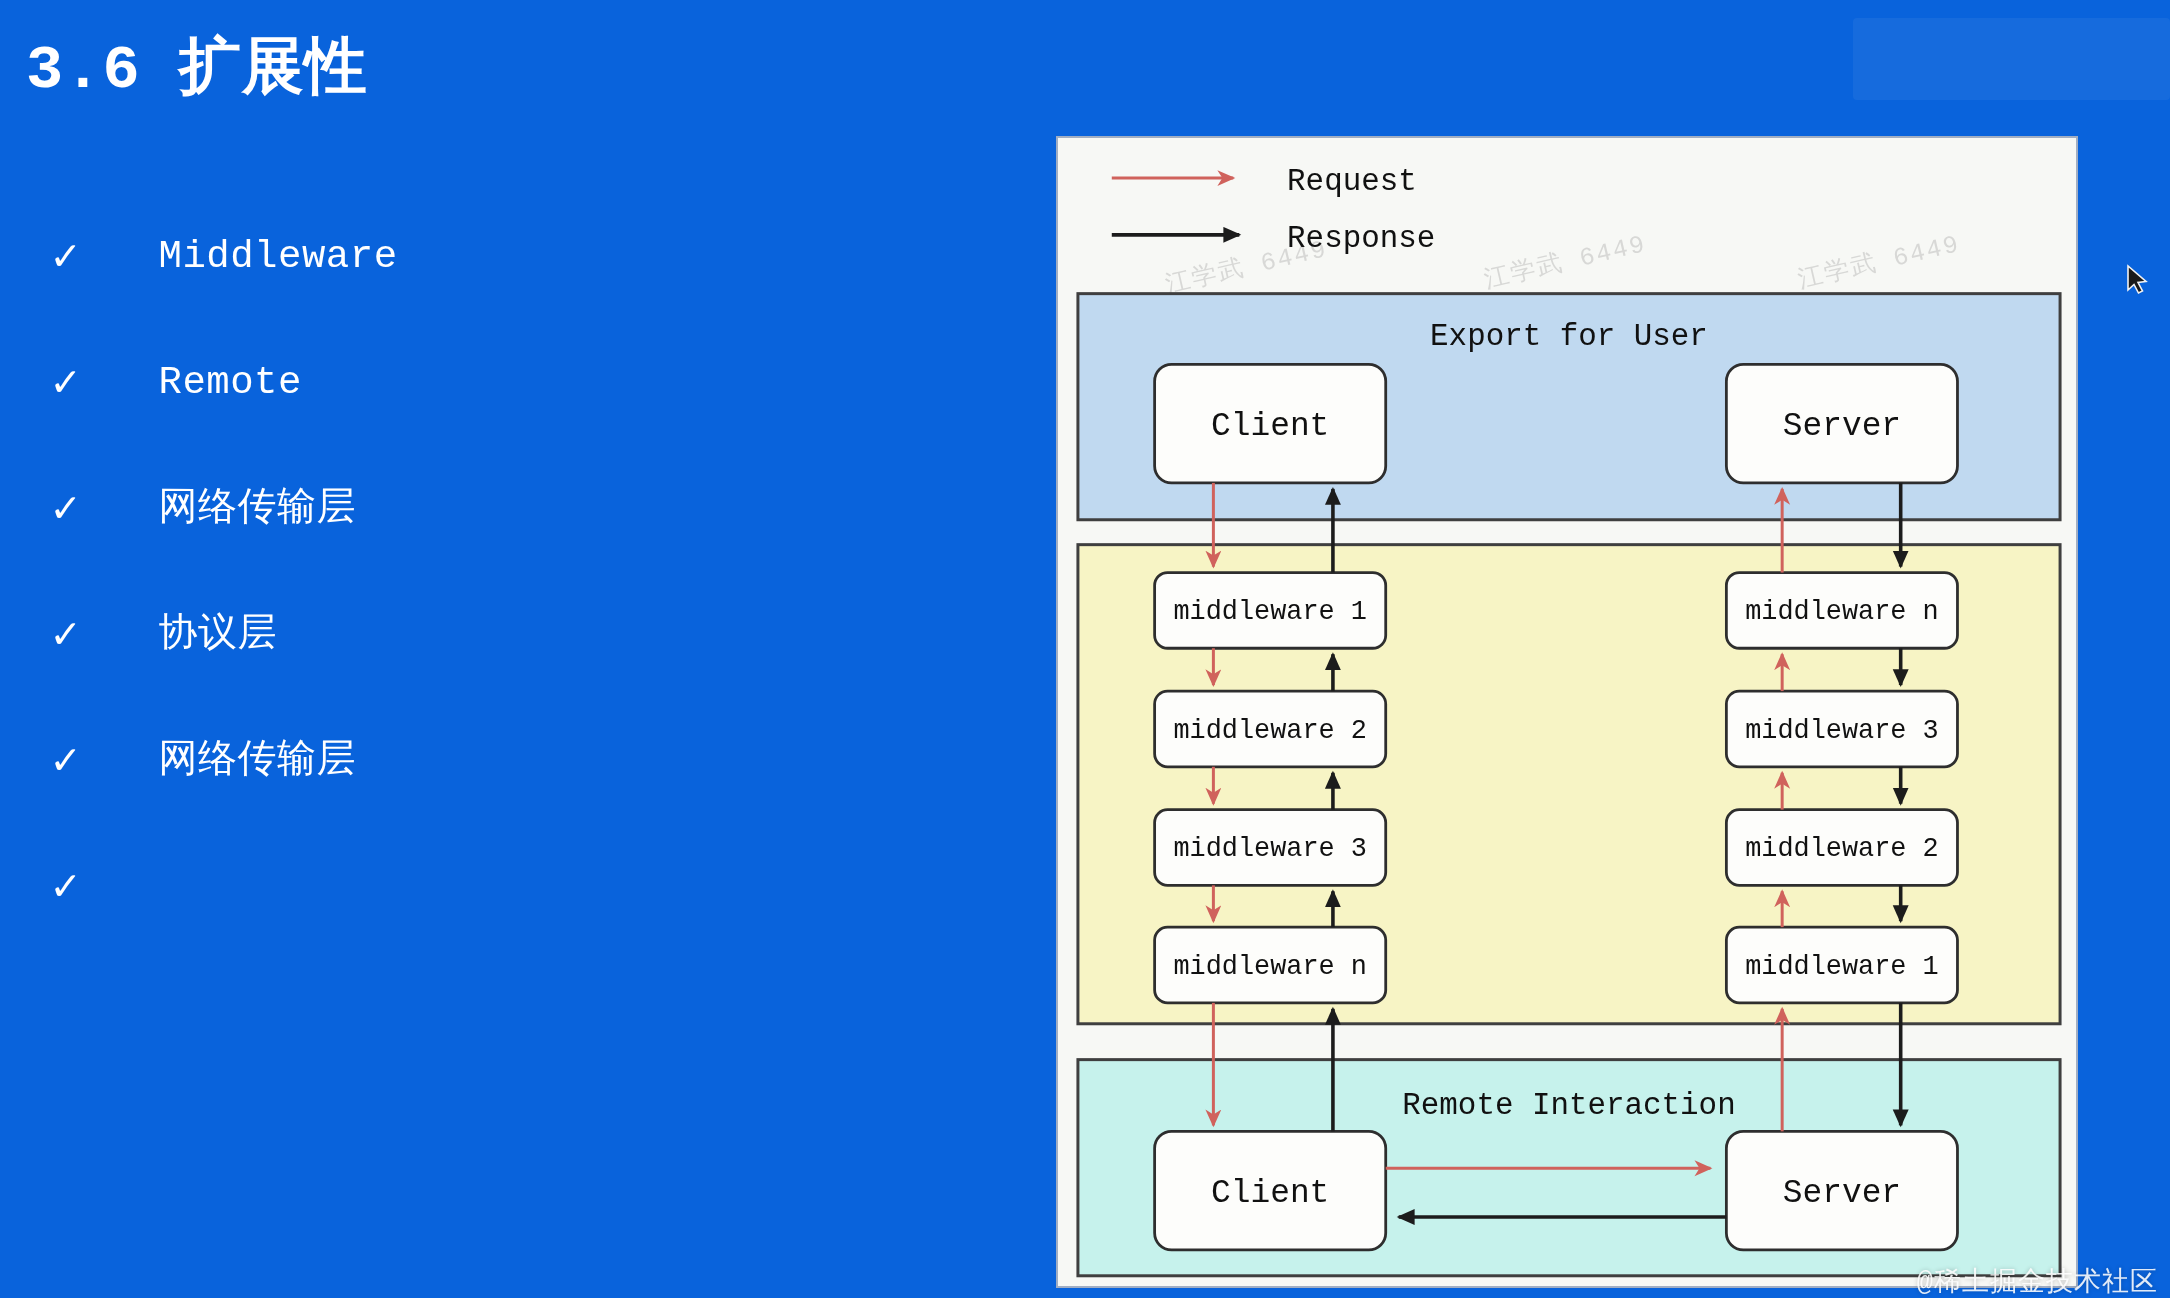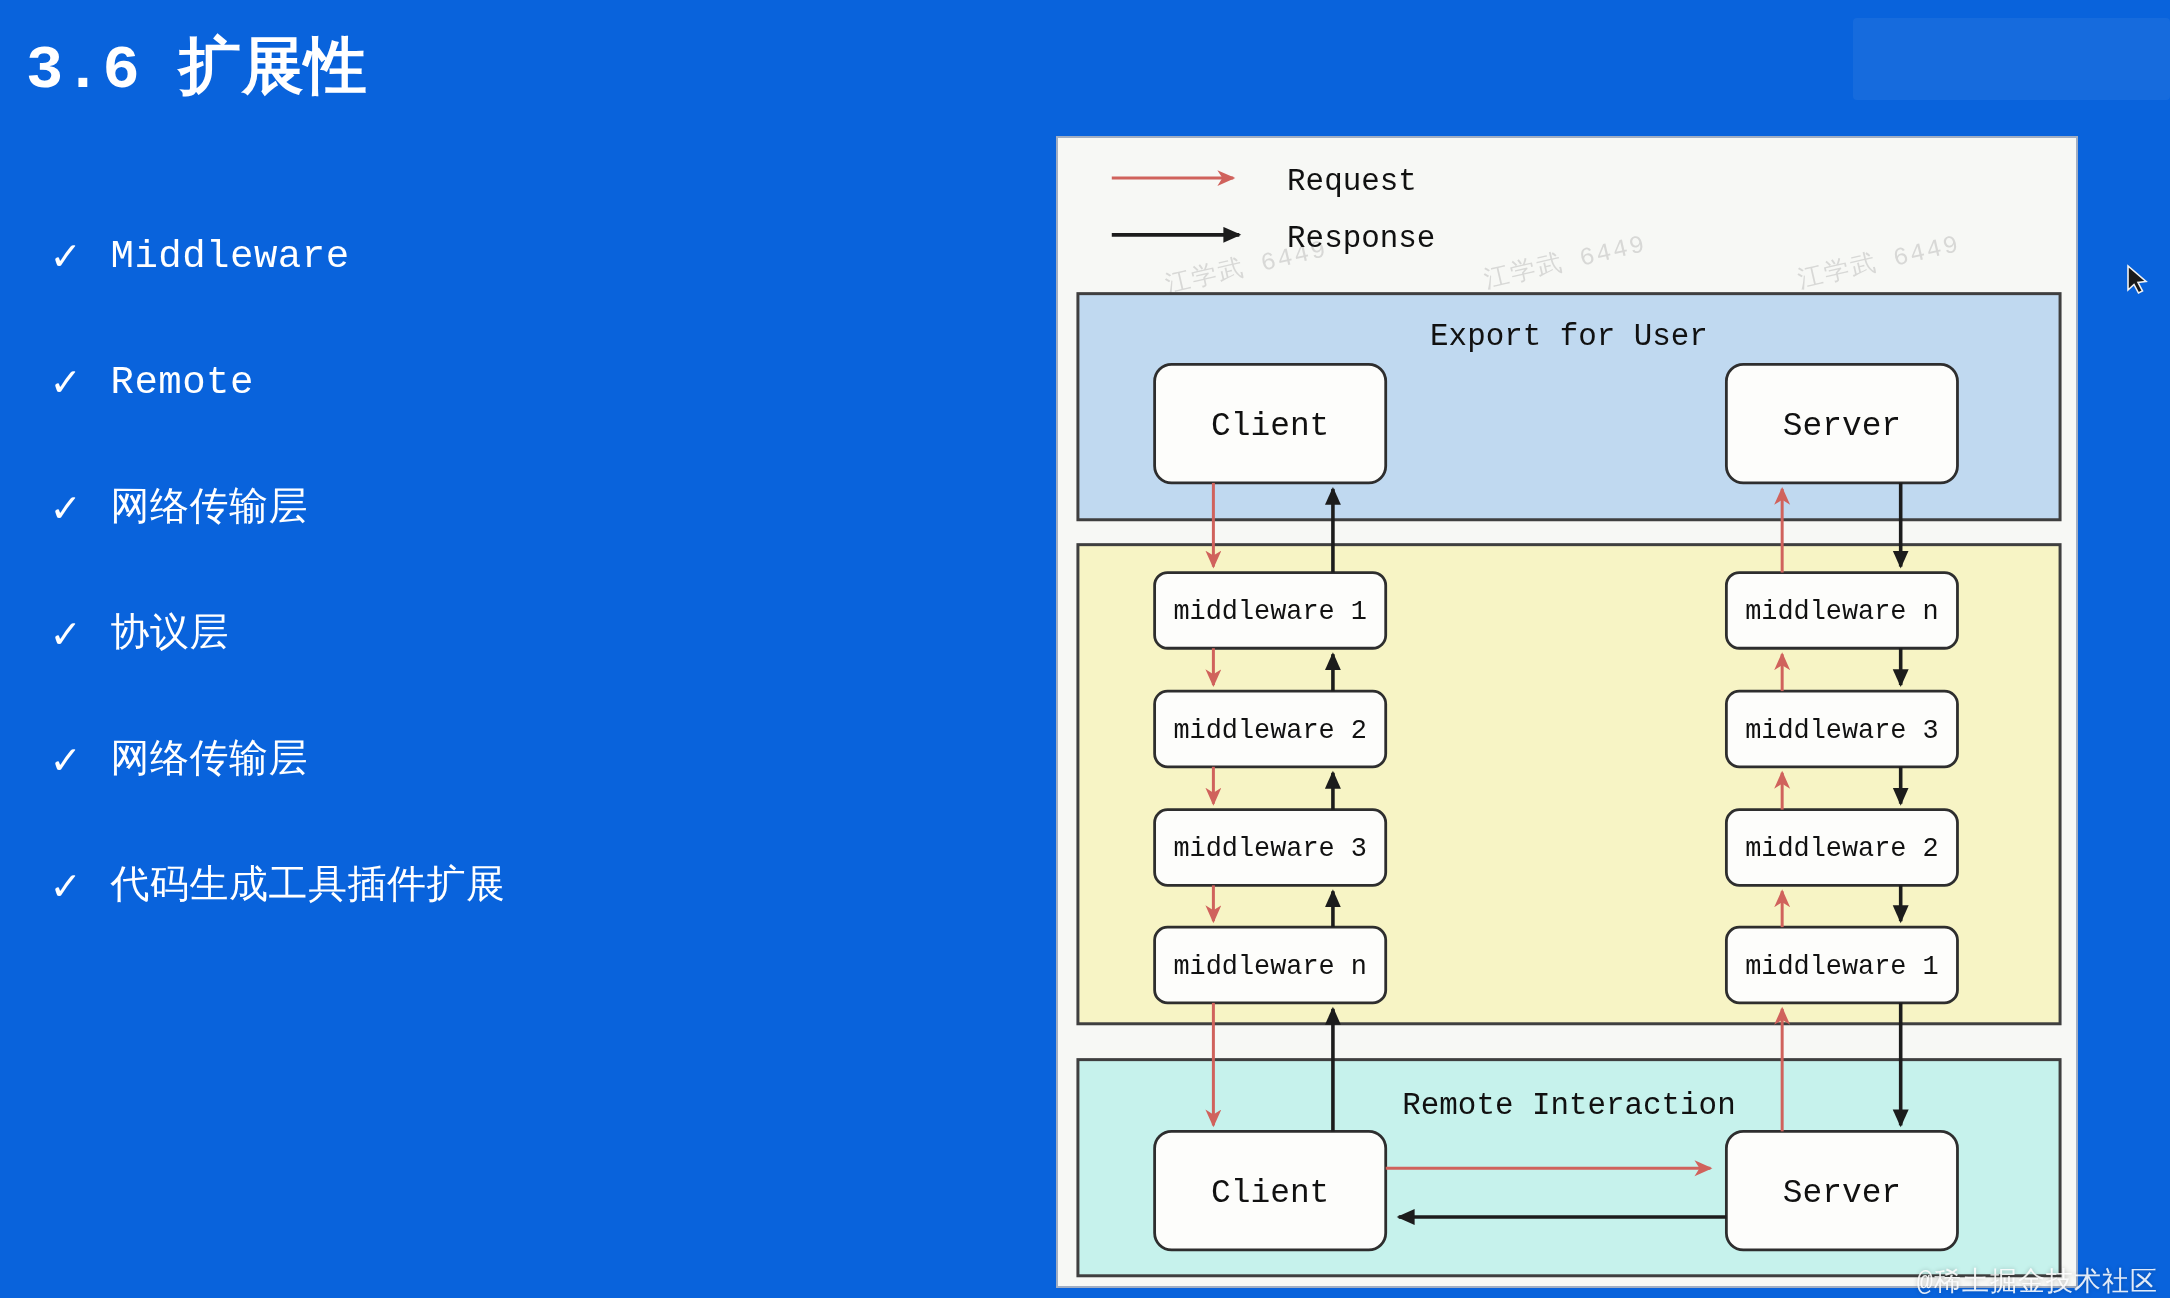--- a/index.html
+++ b/index.html
@@ -26,21 +26,21 @@
   .checklist{
     position:absolute;left:52px;top:232px;list-style:none;
   }
   .checklist li{
     height:126px;display:flex;align-items:flex-start;gap:32px;color:var(--text-white);
   }
   .checklist .check{
     font-size:44px;line-height:52px;font-weight:400;color:var(--text-white);
   }
   .checklist .label{
-    font-size:39px;line-height:50px;font-weight:500;color:var(--text-white);letter-spacing:0.5px;
+    font-size:39px;line-height:50px;font-weight:500;color:var(--text-white);letter-spacing:0.5px;margin-left:48px;
   }
   .panel{
     position:absolute;left:1056px;top:136px;width:1022px;height:1152px;
     background:var(--panel-bg);
     border:2px solid rgba(55,85,135,0.45);
   }
   .panel svg{display:block}
   svg .sec{stroke:var(--section-border);stroke-width:3px;}
   svg .sec.export{fill:var(--export-bg)}
   svg .sec.mw{fill:var(--middleware-bg)}
@@ -87,21 +87,20 @@
     <li>
       <span class="check">✓</span>
       <span class="label">协议层</span>
     </li>
     <li>
       <span class="check">✓</span>
       <span class="label">网络传输层</span>
     </li>
     <li>
       <span class="check">✓</span>
-      <span class="label">代码生成工具插件扩展</span>
     </li>
   </ul>
 
   <div class="panel">
     <svg width="1018" height="1148" viewBox="0 0 1022 1152">
       <defs>
         <marker id="mk-red" markerUnits="userSpaceOnUse" markerWidth="20" markerHeight="18" refX="16" refY="8" orient="auto">
           <path class="mkr-red" d="M0,0 L18,8 L0,16 L5,8 Z"></path>
         </marker>
         <marker id="mk-black" markerUnits="userSpaceOnUse" markerWidth="20" markerHeight="18" refX="16" refY="8" orient="auto">

